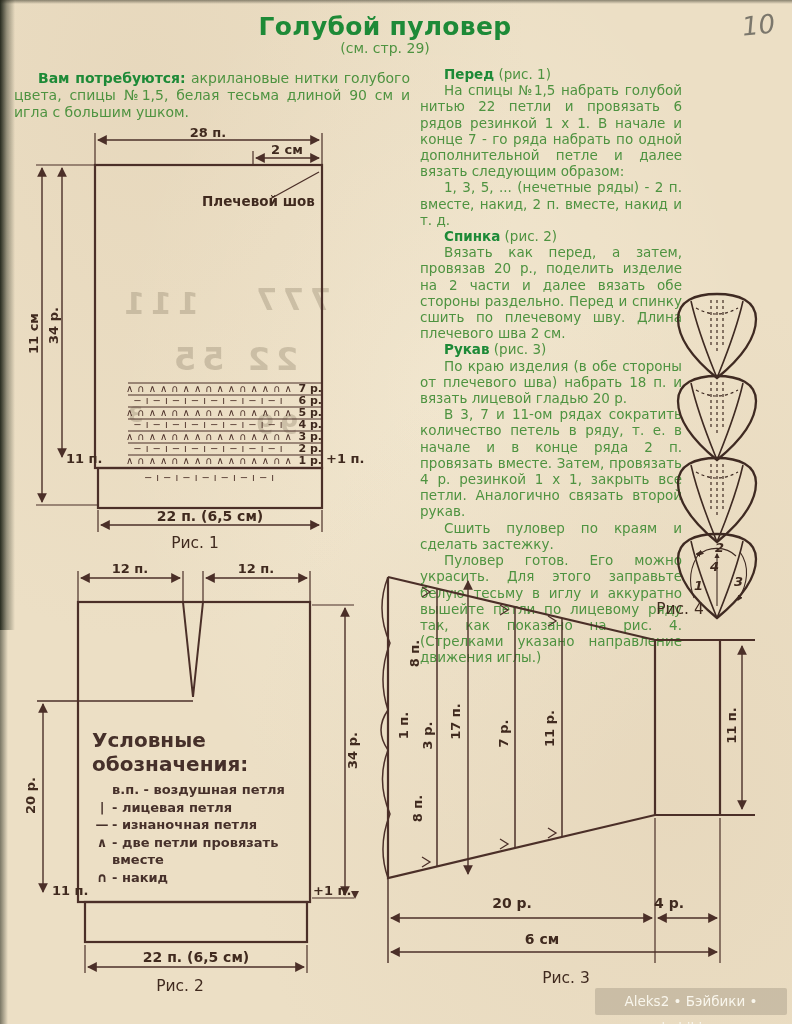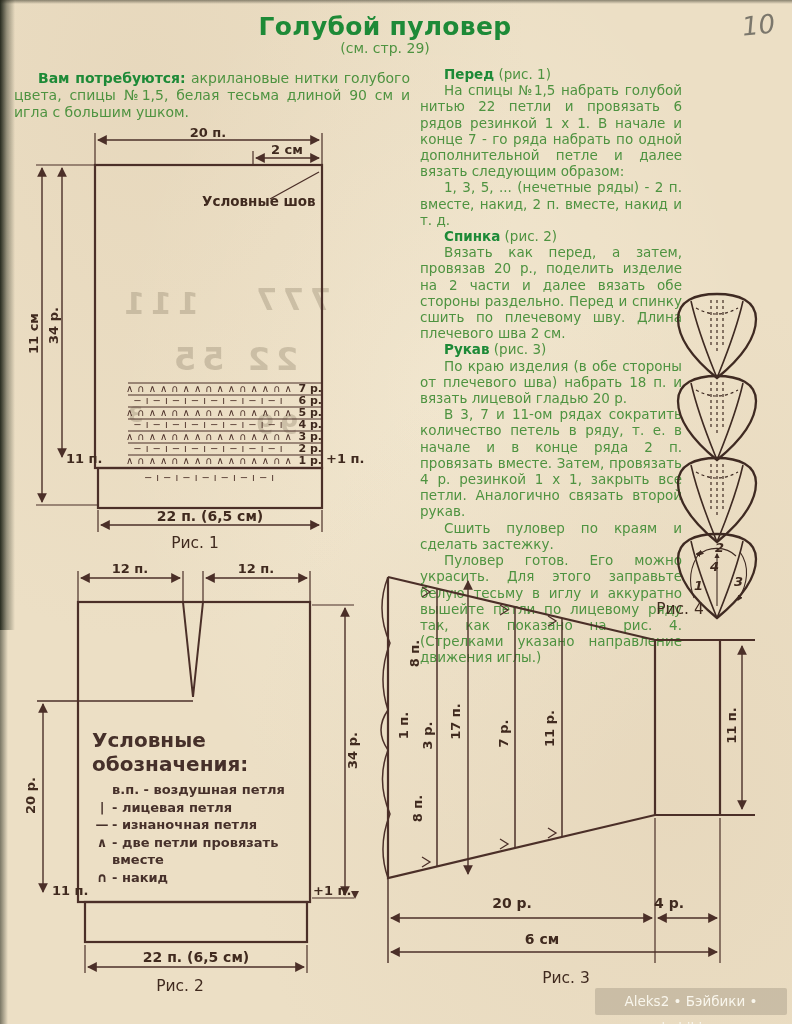--- a/index.html
+++ b/index.html
@@ -116,23 +116,23 @@
             <line x1="98" y1="291" x2="292" y2="291"></line>
           <line x1="98" y1="303" x2="292" y2="303"></line>
             <line x1="98" y1="315" x2="292" y2="315"></line>
           <line x1="98" y1="327" x2="292" y2="327"></line>
         </g>
         <line x1="71" y1="397" x2="289" y2="397" stroke-width="1.4" marker-start="url(#ah1)" marker-end="url(#ah1)"></line>
         <line x1="68" y1="382" x2="68" y2="404" stroke-width="1.2"></line>
         <line x1="292" y1="382" x2="292" y2="404" stroke-width="1.2"></line>
       </g>
     </svg>
-    <span class="dimlbl ctr" style="left:140px;top:-3px;width:76px;">20 п.</span>
+    <span class="dimlbl ctr" style="left:140px;top:-3px;width:76px;">28 п.</span>
     <span class="dimlbl ctr" style="left:226px;top:14px;width:62px;">2 см</span>
-    <span class="shoulder" style="left:172px;top:65px;">Условные шов</span>
+    <span class="shoulder" style="left:172px;top:65px;">Плечевой шов</span>
     <span class="dimlbl rot" style="left:-19px;top:198px;">11 см</span>
     <span class="dimlbl rot" style="left:1px;top:190px;">34 р.</span>
 
     <div class="symrow" style="left:96px;top:255px;width:168px;">∧∩∧∧∩∧∧∩∧∧∩∧∧∩∧∩</div>
     <div class="symrow" style="left:96px;top:267px;width:168px;">−ı−ı−ı−ı−ı−ı−ı−ı</div>
     <div class="symrow" style="left:96px;top:279px;width:168px;">∧∩∧∧∩∧∧∩∧∧∩∧∧∩∧∩</div>
     <div class="symrow" style="left:96px;top:291px;width:168px;">−ı−ı−ı−ı−ı−ı−ı−ı</div>
     <div class="symrow" style="left:96px;top:303px;width:168px;">∧∩∧∧∩∧∧∩∧∧∩∧∧∩∧∩</div>
     <div class="symrow" style="left:96px;top:315px;width:168px;">−ı−ı−ı−ı−ı−ı−ı−ı</div>
     <div class="symrow" style="left:96px;top:327px;width:168px;">∧∩∧∧∩∧∧∩∧∧∩∧∧∩∧∩</div>

